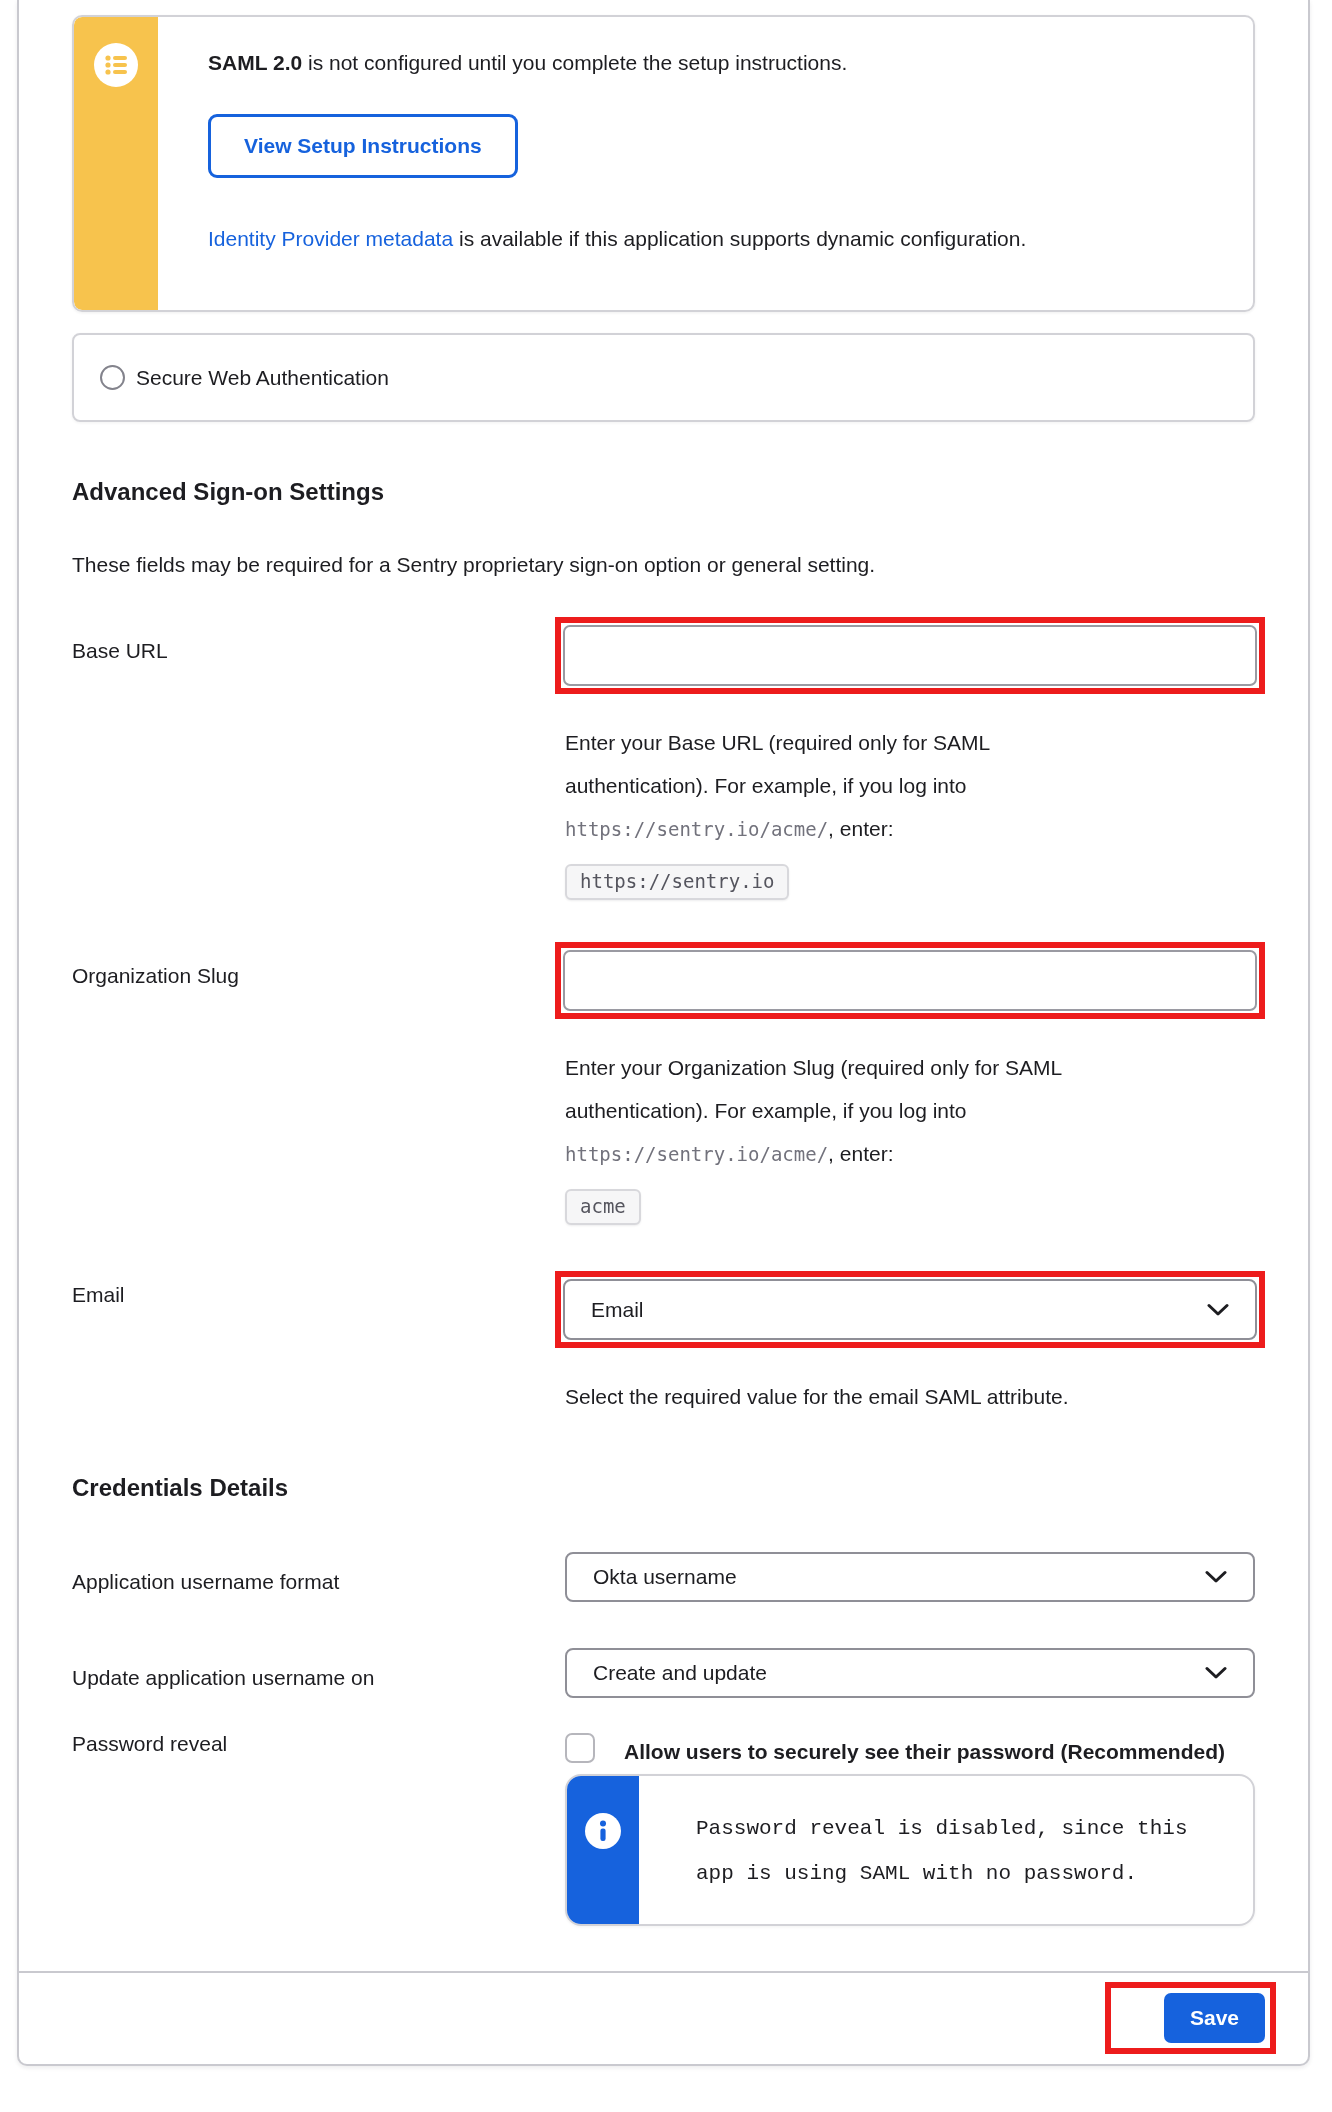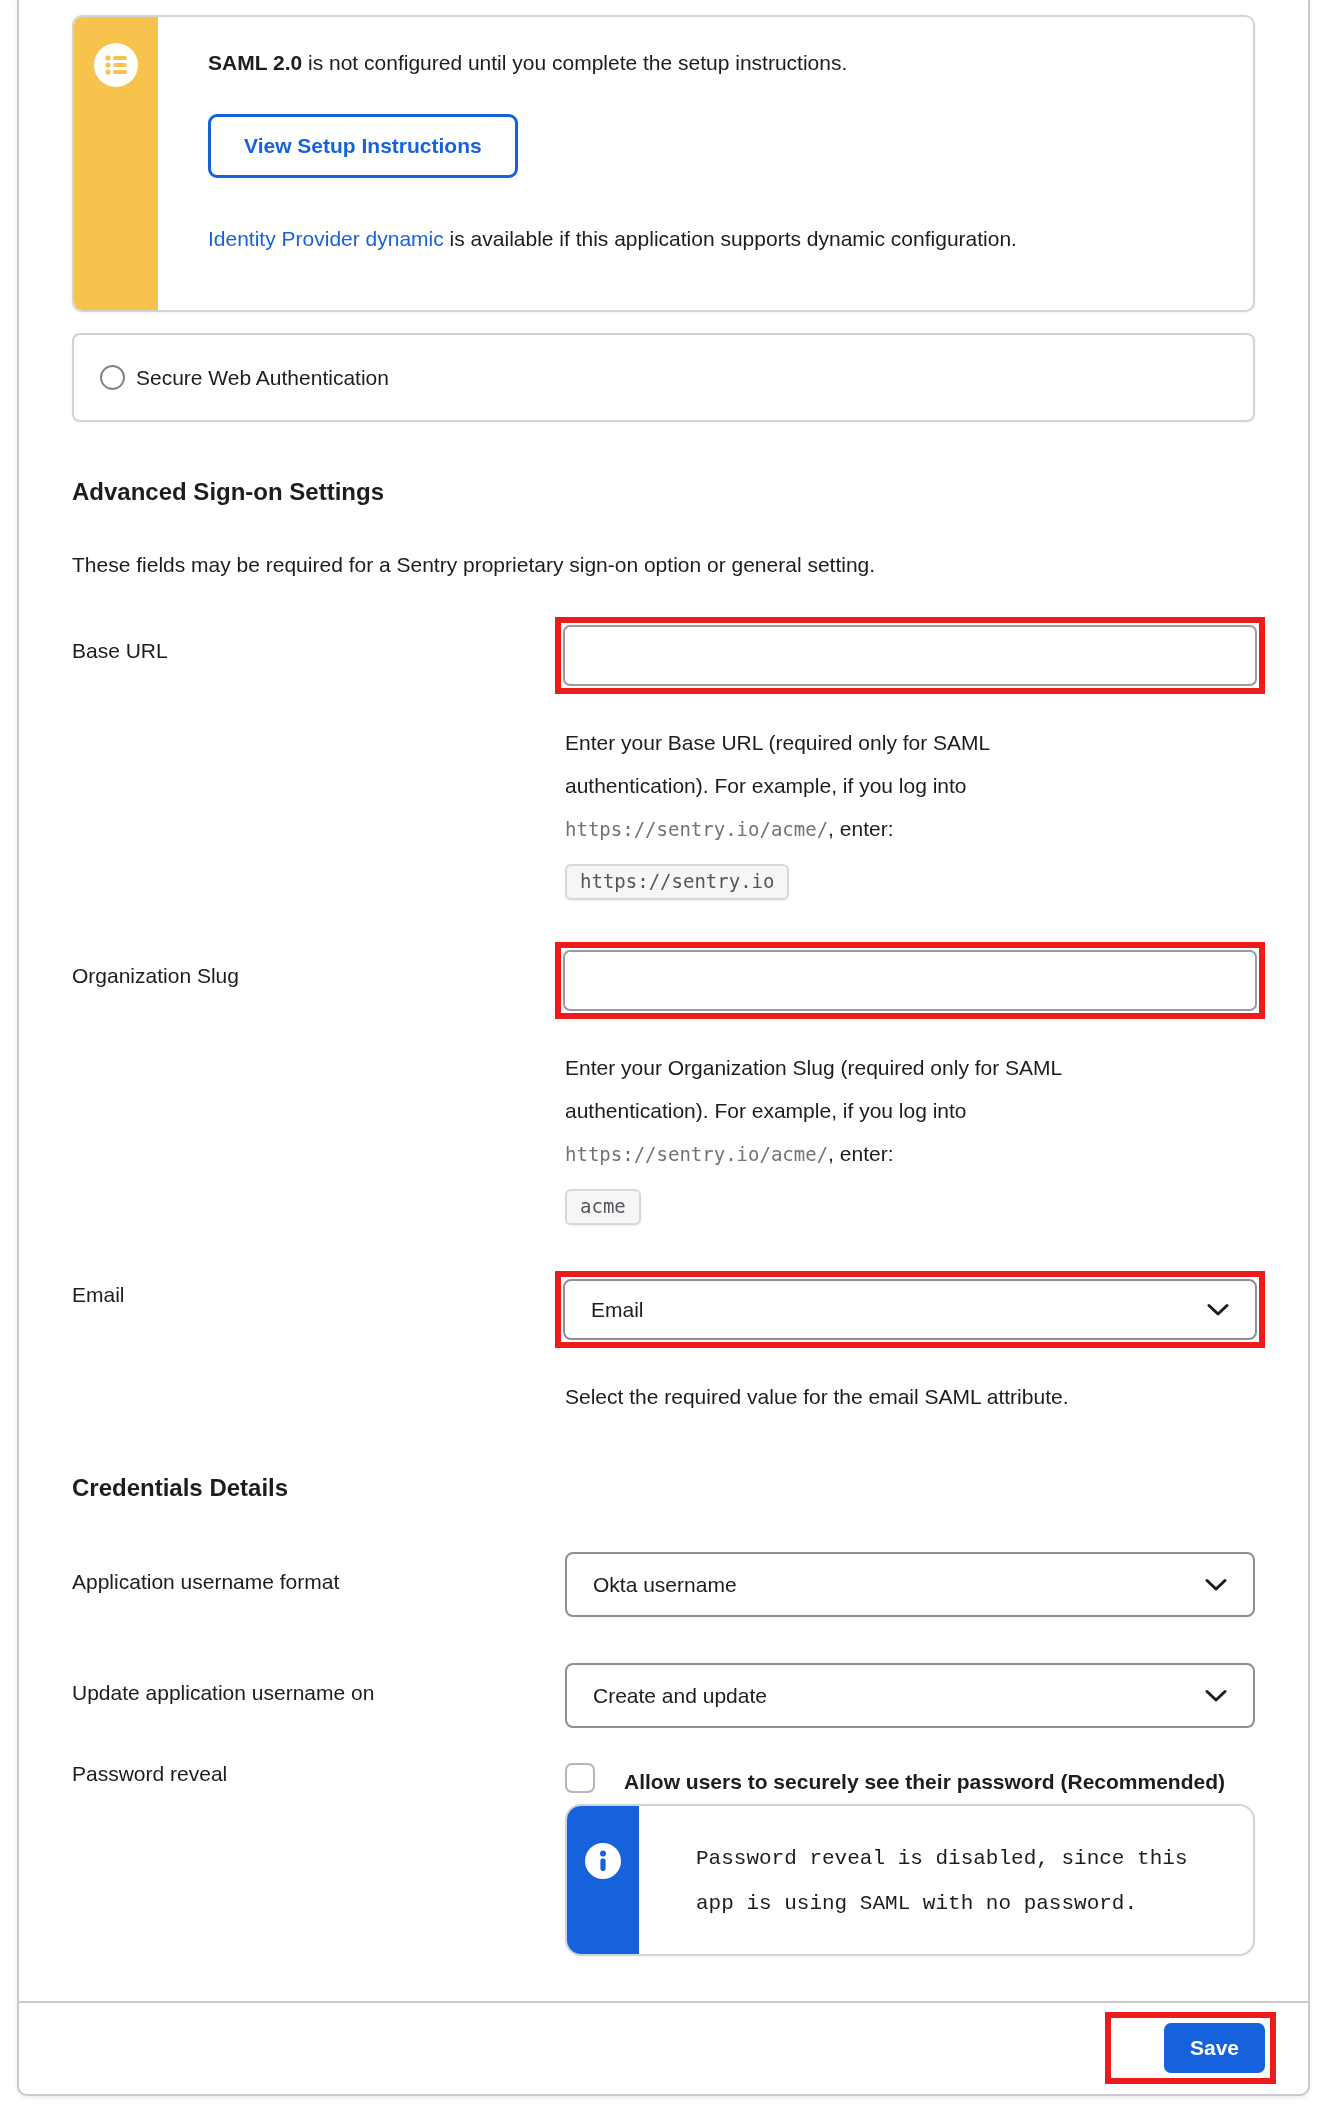--- a/index.html
+++ b/index.html
@@ -119,21 +119,21 @@
     height: 61px;
     border: 2px solid #8f8f97;
     border-radius: 8px;
     background: #fff;
     display: flex; align-items: center;
     padding: 0 26px;
     font-size: 21px;
     cursor: pointer;
   }
   .select .chev { margin-left: auto; display: flex; }
-  .select-tall { height: 65px; gap: 20px; }
+  .select-tall { height: 50px; gap: 20px; }
 
   .help {
     margin-top: 27px;
     font-size: 21px;
     line-height: 43px;
     max-width: 545px;
   }
   .help .code {
     font-family: "DejaVu Sans Mono", monospace;
     font-size: 19px;
@@ -240,21 +240,21 @@
           <circle cx="14" cy="22" r="2.6" fill="#f7c34d"></circle>
           <rect x="19" y="20" width="14" height="4" rx="2" fill="#f7c34d"></rect>
           <circle cx="14" cy="29" r="2.6" fill="#f7c34d"></circle>
           <rect x="19" y="27" width="14" height="4" rx="2" fill="#f7c34d"></rect>
         </svg>
       </span>
     </div>
     <div class="content">
       <p class="banner-line"><b>SAML 2.0</b><span> is not configured until you complete the setup instructions.</span></p>
       <button class="setup-btn">View Setup Instructions</button>
-      <p class="metadata-line"><a class="link">Identity Provider dynamic</a><span> is available if this application supports dynamic configuration.</span></p>
+      <p class="metadata-line"><a class="link">Identity Provider metadata</a><span> is available if this application supports dynamic configuration.</span></p>
     </div>
   </div>
 
   <div class="swa-box">
     <span class="radio"></span>
     <span>Secure Web Authentication</span>
   </div>
 
   <h2 class="section-heading">Advanced Sign-on Settings</h2>
   <p class="section-desc">These fields may be required for a Sentry proprietary sign-on option or general setting.</p>

